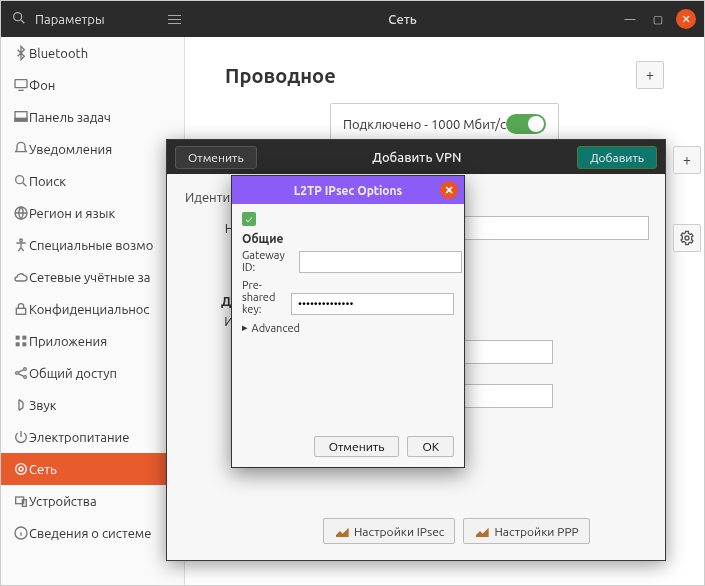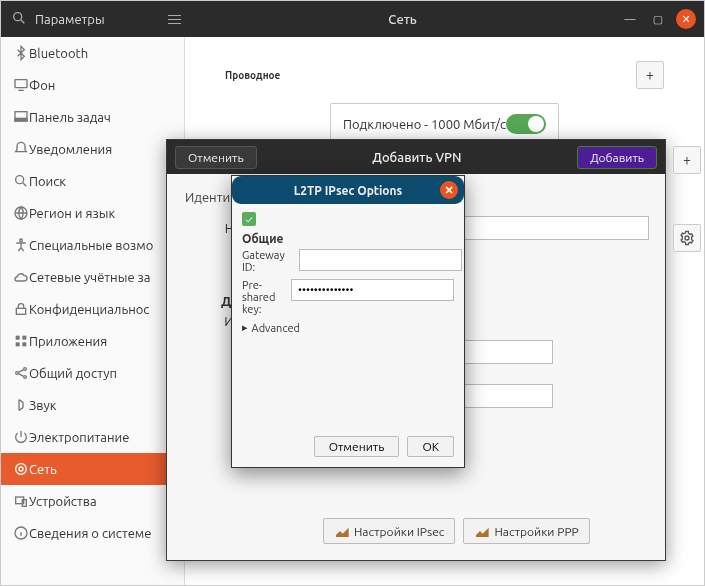--- a/index.html
+++ b/index.html
@@ -18,52 +18,52 @@
   .main { display: flex; height: calc(586px - 36px); }
   .sidebar { width: 184px; background: #fafafa; border-right: 1px solid #ddd; overflow: hidden; }
   .sidebar-item { display: flex; align-items: center; gap: 0; padding: 8px 12px; font-size: 13px; color: #333; cursor: pointer; }
   .sidebar-item.active { background: #e75b2d; color: #fff; }
   .sidebar-item .sicon { width: 16px; height: 16px; display: flex; align-items: center; justify-content: center; color: #777; }
   .sidebar-item.active .sicon { color: #fff; }
   .sidebar-item .chev { margin-left: auto; color: #888; font-size: 12px; }
 
   .content { flex: 1; background: #fff; padding: 24px 40px; position: relative; }
   .section-row { display: flex; justify-content: space-between; align-items: center; margin-bottom: 14px; }
-  .section-title { font-weight: 600; font-size: 10px; color: #333; }
+  .section-title { font-weight: 600; font-size: 20px; color: #333; }
   .add-btn, .gear-btn { width: 28px; height: 28px; border: 1px solid #ccc; background: #f7f7f7; display: flex; align-items: center; justify-content: center; cursor: pointer; font-size: 14px; color: #444; border-radius: 2px;}
   .conn-row { display: flex; align-items: center; gap: 8px; flex-direction: column; }
   .conn-box { flex: 1; border: 1px solid #ccc; background: #fff; padding: 10px 12px; display: flex; align-items: center; font-size: 13px; color: #333; border-radius: 2px;}
   .switch { width: 40px; height: 20px; background: #57a755; border-radius: 10px; position: relative; margin-left: auto; }
   .switch .knob { position: absolute; right: 2px; top: 2px; width: 16px; height: 16px; background: #fff; border-radius: 50%; }
 
   
   .vpn-dialog { position: absolute; left: 165px; top: 138px; width: 500px; background: #f7f7f7; border: 1px solid #3a3a3a; box-shadow: 0 4px 18px rgba(0,0,0,.4); }
   .vpn-header { height: 34px; background: #2b2b2b; display: flex; align-items: center; color: #eee; font-size: 13px; }
   .vpn-header .hbtn { padding: 4px 12px; margin: 0 8px; border: 1px solid #555; border-radius: 3px; background: #3a3a3a; cursor: pointer; font-size: 12px; }
-  .vpn-header .hbtn.primary { background: #4c1d95; border-color: #4a7a30; }
+  .vpn-header .hbtn.primary { background: #0f766e; border-color: #4a7a30; }
   .vpn-header .htitle { flex: 1; text-align: center; font-weight: 500; }
   .vpn-body { padding: 12px 16px 16px; }
   .tab-label { font-size: 13px; color: #444; margin-bottom: 8px; display: inline-block; padding: 4px 2px; }
   .form-row { display: flex; align-items: center; margin-bottom: 10px; font-size: 13px; }
   .form-row .lbl { width: 110px; text-align: right; padding-right: 10px; color: #333; }
   .form-row input { flex: 1; height: 24px; border: 1px solid #bbb; background: #fff; padding: 0 6px; font-size: 12px; }
   .subhead { font-weight: 600; font-size: 13px; margin: 10px 0 6px; color: #333; }
   .cfg-btn { display: inline-flex; align-items: center; gap: 4px; border: 1px solid #bbb; background: #f2f2f2; padding: 4px 10px; font-size: 12px; border-radius: 2px; cursor: pointer; color: #333; }
   .cfg-row { display: flex; gap: 8px; margin-left: 140px; margin-top: 110px;}
   .vpn-add-btn { position:absolute; right: -36px; top: 6px; }
 
   
   .ipsec-dialog { position: absolute; left: 230px; top: 174px; width: 234px; background: #f7f7f7; border: 1px solid #333; box-shadow: 0 6px 20px rgba(0,0,0,.45); }
-  .ipsec-header { height: 28px; background: #0c4a6e; color: #eee; display: flex; align-items: center; padding: 0 8px; font-size: 12px; font-weight: 600; justify-content: center; position: relative; border-radius: 9px;}
+  .ipsec-header { height: 28px; background: #8b5cf6; color: #eee; display: flex; align-items: center; padding: 0 8px; font-size: 12px; font-weight: 600; justify-content: center; position: relative;}
   .ipsec-header .close { position: absolute; right: 6px; top: 5px; width: 18px; height: 18px; border-radius: 50%; background: #e95420; color: #fff; display: flex; align-items: center; justify-content: center; font-size: 11px; cursor: pointer;}
   .ipsec-body { padding: 8px 10px; font-size: 12px; }
   .chk-row { display: flex; align-items: center; gap: 6px; margin-bottom: 6px; }
   .chk { width: 14px; height: 14px; background: #5aad5a; border-radius: 2px; display: flex; align-items: center; justify-content: center; color: #fff; font-size: 10px;}
   .ipsec-body .subhead { font-size: 12px; margin: 2px 0 4px; }
-  .ip-row { display: flex; align-items: flex-start; margin-bottom: 6px; gap: 14px; }
+  .ip-row { display: flex; align-items: flex-end; margin-bottom: 6px; gap: 14px; }
   .ip-row .lbl { width: 88px; font-size: 11px; color: #333; }
   .ip-row input { flex: 1; height: 22px; border: 1px solid #bbb; background: #fff; padding: 0 6px; font-size: 11px; }
   .adv-row { display: flex; align-items: center; gap: 4px; font-size: 11px; color: #333; margin-top: 4px; cursor: pointer;}
   .ipsec-footer { display: flex; justify-content: flex-end; gap: 8px; padding: 8px 10px 10px; margin-top: 86px;}
   .ipsec-footer .btn { border: 1px solid #bbb; background: #f2f2f2; padding: 3px 14px; font-size: 12px; border-radius: 2px; cursor: pointer;}
 
   svg { width: 16px; height: 16px; }
 </style>
 </head>
 <body>

